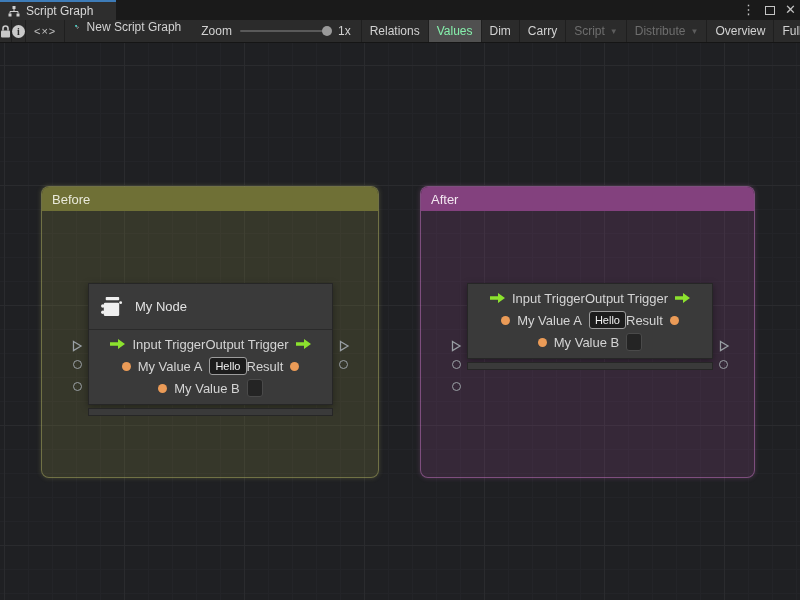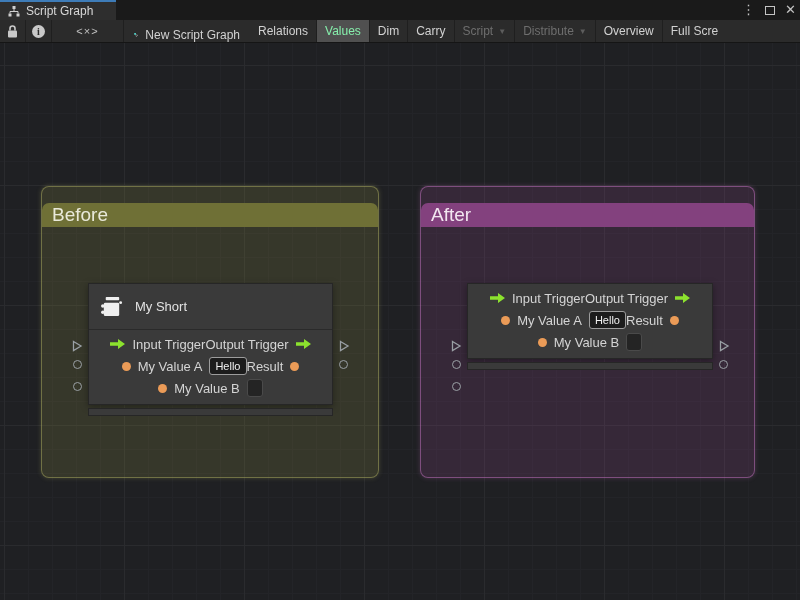--- a/index.html
+++ b/index.html
@@ -23,41 +23,41 @@
   .tbtn { display:flex; align-items:center; justify-content:center; border-right:1px solid #1f1f1f;
     padding:0 8px; height:100%; }
   .tbtn.noborder { border-right:none; }
   .tbtn.active { background:#505050; color:#86efac; }
   .tbtn.disabled { color:#6e6e6e; }
   .caret { font-size:8px; margin-left:5px; color:#8a8a8a; }
   .tbtn.disabled .caret { color:#5d5d5d; }
   .zoom-group { display:flex; align-items:center; gap:8px; padding:0 10px; border-right:1px solid #1f1f1f; flex:1; }
   .zoom-track { position:relative; width:90px; height:2px; background:#5a5a5a; border-radius:1px; }
   .zoom-handle { position:absolute; right:-2px; top:-4px; width:10px; height:10px; border-radius:50%; background:#9a9a9a; }
-  .nsg { display:flex; align-items:flex-end; gap:7px; padding:0 10px 0 10px; width:126px; }
+  .nsg { display:flex; align-items:flex-start; gap:7px; padding:0 10px 0 10px; width:126px; }
   .icon-btn { width:26px; padding:0; }
   .code-btn { width:72px; color:#c0c0c0; font-size:11px; letter-spacing:1px; }
   .info-circle { width:13px; height:13px; border-radius:50%; background:#c9c9c9; color:#2b2b2b;
     font-size:10px; font-weight:bold; display:flex; align-items:center; justify-content:center;
     font-family:"Liberation Serif", serif; }
 
   
   .canvas { position:absolute; left:0; top:43px; width:800px; height:557px; background:#1f2023;
     background-image:
       linear-gradient(to right,  #2a2b2e 1px, transparent 1px),
       linear-gradient(to bottom, #2a2b2e 1px, transparent 1px),
       linear-gradient(to right,  #232428 1px, transparent 1px),
       linear-gradient(to bottom, #232428 1px, transparent 1px);
     background-size:120px 120px, 120px 120px, 24px 24px, 24px 24px;
     background-position:4px 22px, 4px 22px, 4px 22px, 4px 22px; }
 
   
   .group { position:absolute; border-radius:8px; }
   .group-header { height:24px; border-radius:7px 7px 0 0; display:flex; align-items:center;
-    padding:0 10px; font-size:19px;margin-top:16px; }
+    padding:0 10px; font-size:13px; }
   .group.before { left:41px; top:143px; width:338px; height:292px;
     background:rgba(150,150,70,0.20); border:1px solid rgba(185,185,105,0.45);
     box-shadow:0 0 5px rgba(190,190,110,0.25); }
   .group.before .group-header { background:#6f7036; color:#e9e9da; }
   .group.after { left:420px; top:143px; width:335px; height:292px;
     background:rgba(160,80,155,0.18); border:1px solid rgba(200,115,195,0.5);
     box-shadow:0 0 5px rgba(200,120,195,0.25); }
   .group.after .group-header { background:#83417e; color:#f2e6f0; }
 
   
@@ -109,20 +109,27 @@
   <div class="tbtn code-btn">&lt;×&gt;</div>
   <div class="nsg">
     <svg width="14" height="14" viewBox="0 0 14 14">
       <path d="M4 4 L11 7 M4 4 L7 11" stroke="#bfbfbf" stroke-width="1.2"></path>
       <rect x="0.5" y="0.5" width="6" height="6" rx="1" fill="#4ecdc4"></rect>
       <circle cx="11" cy="7.5" r="1.6" fill="#bfbfbf"></circle>
       <circle cx="7.5" cy="11" r="1.6" fill="#bfbfbf"></circle>
     </svg>
     <span>New Script Graph</span>
   </div>
+  <div class="zoom-group">
+    <span>Zoom</span>
+    <div class="zoom-track">
+      <div class="zoom-handle"></div>
+    </div>
+    <span>1x</span>
+  </div>
   <div class="tbtn">Relations</div>
   <div class="tbtn active">Values</div>
   <div class="tbtn">Dim</div>
   <div class="tbtn">Carry</div>
   <div class="tbtn disabled">
     <span>Script</span>
     <span class="caret">▼</span>
   </div>
   <div class="tbtn disabled">
     <span>Distribute</span>
@@ -149,21 +156,21 @@
   <div class="node" style="left:88px; top:240px;">
     <div class="node-main">
       <div class="node-header">
         <svg width="25" height="25" viewBox="0 0 26 26">
           <rect x="7" y="3" width="14" height="3.6" rx="0.8" fill="#efefef"></rect>
           <rect x="5" y="9" width="16" height="14" rx="1.5" fill="#efefef"></rect>
           <circle cx="4" cy="12.5" r="1.9" fill="#efefef"></circle>
           <circle cx="4" cy="19" r="1.9" fill="#efefef"></circle>
           <circle cx="22.5" cy="9" r="1.5" fill="#efefef"></circle>
         </svg>
-        <span>My Short</span>
+        <span>My Node</span>
       </div>
       <div class="node-body">
         <div class="port-row">
           <div class="pgroup">
             <svg width="15" height="10" viewBox="0 0 15 10">
                 <path d="M0 3.2 H8 V0 L15 5 L8 10 V6.8 H0 Z" fill="#8ce22e"></path>
               </svg>
             <span>Input Trigger</span>
           </div>
           <div class="pgroup">

